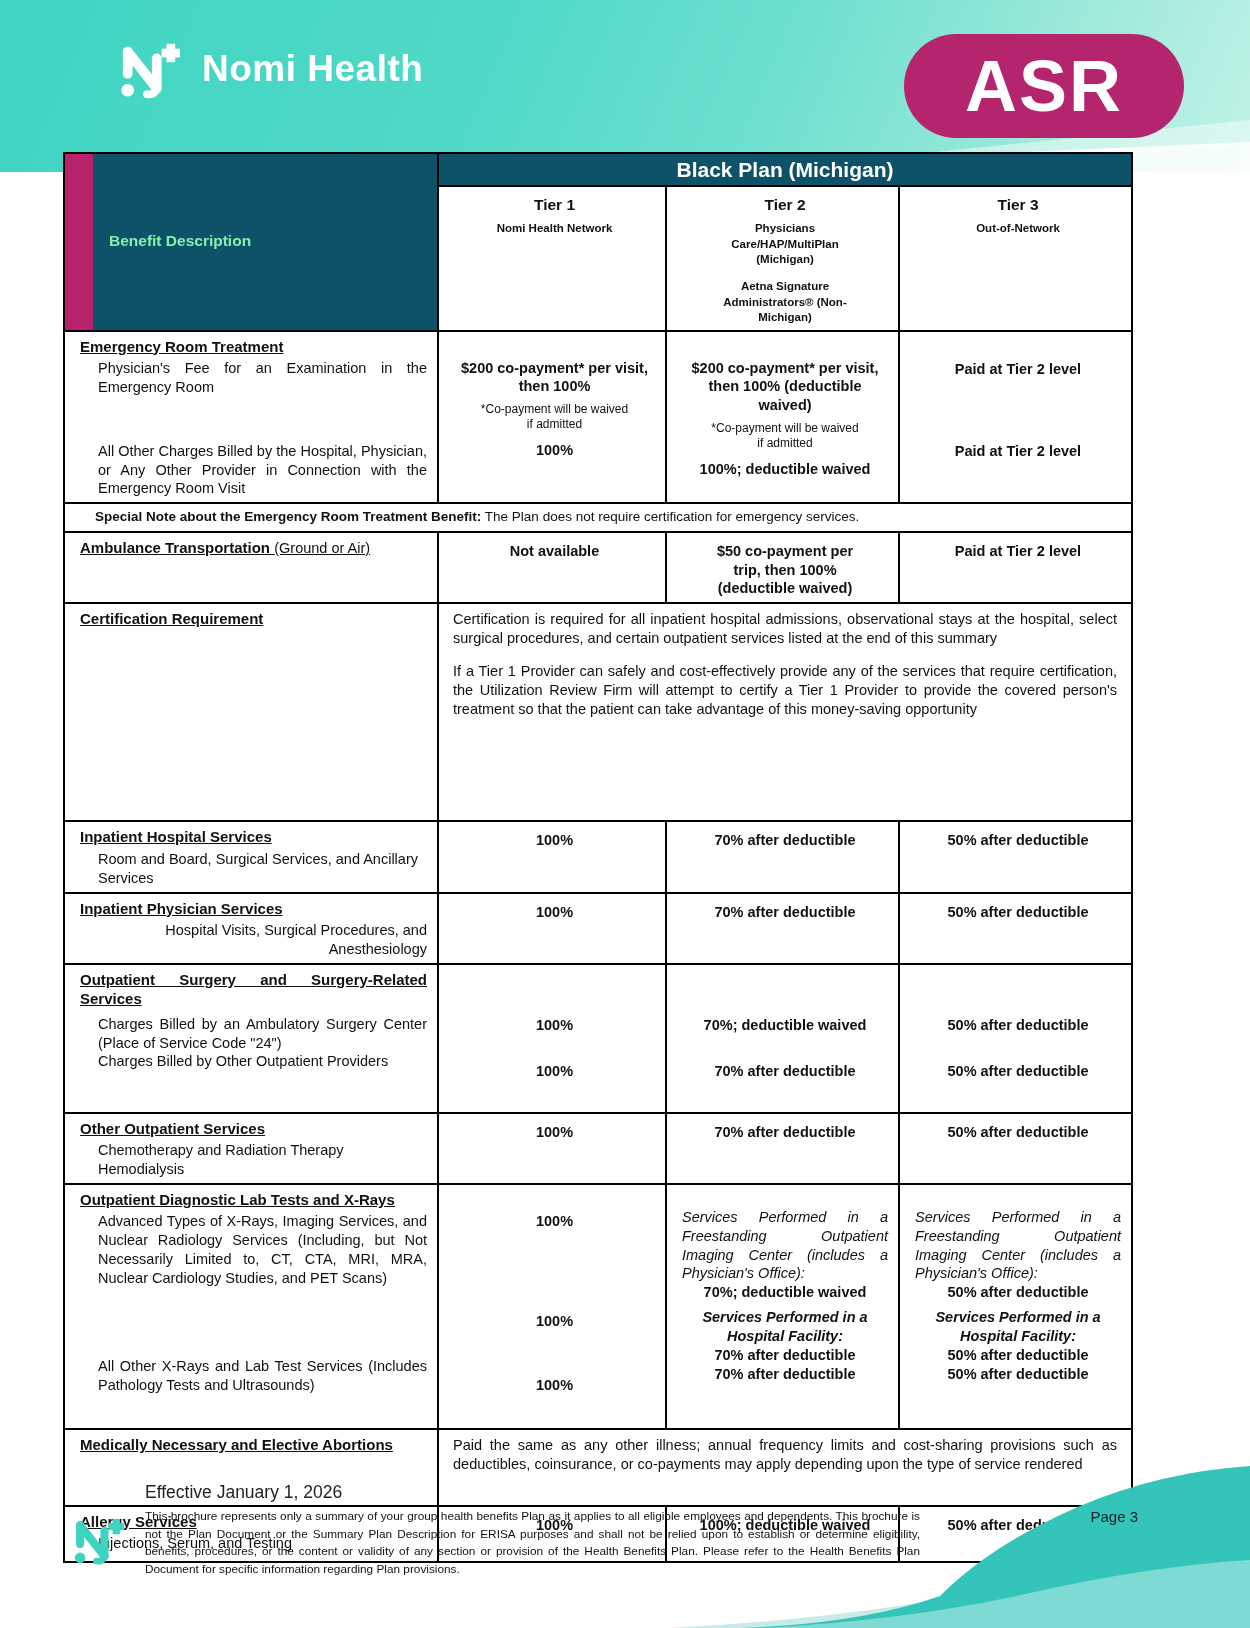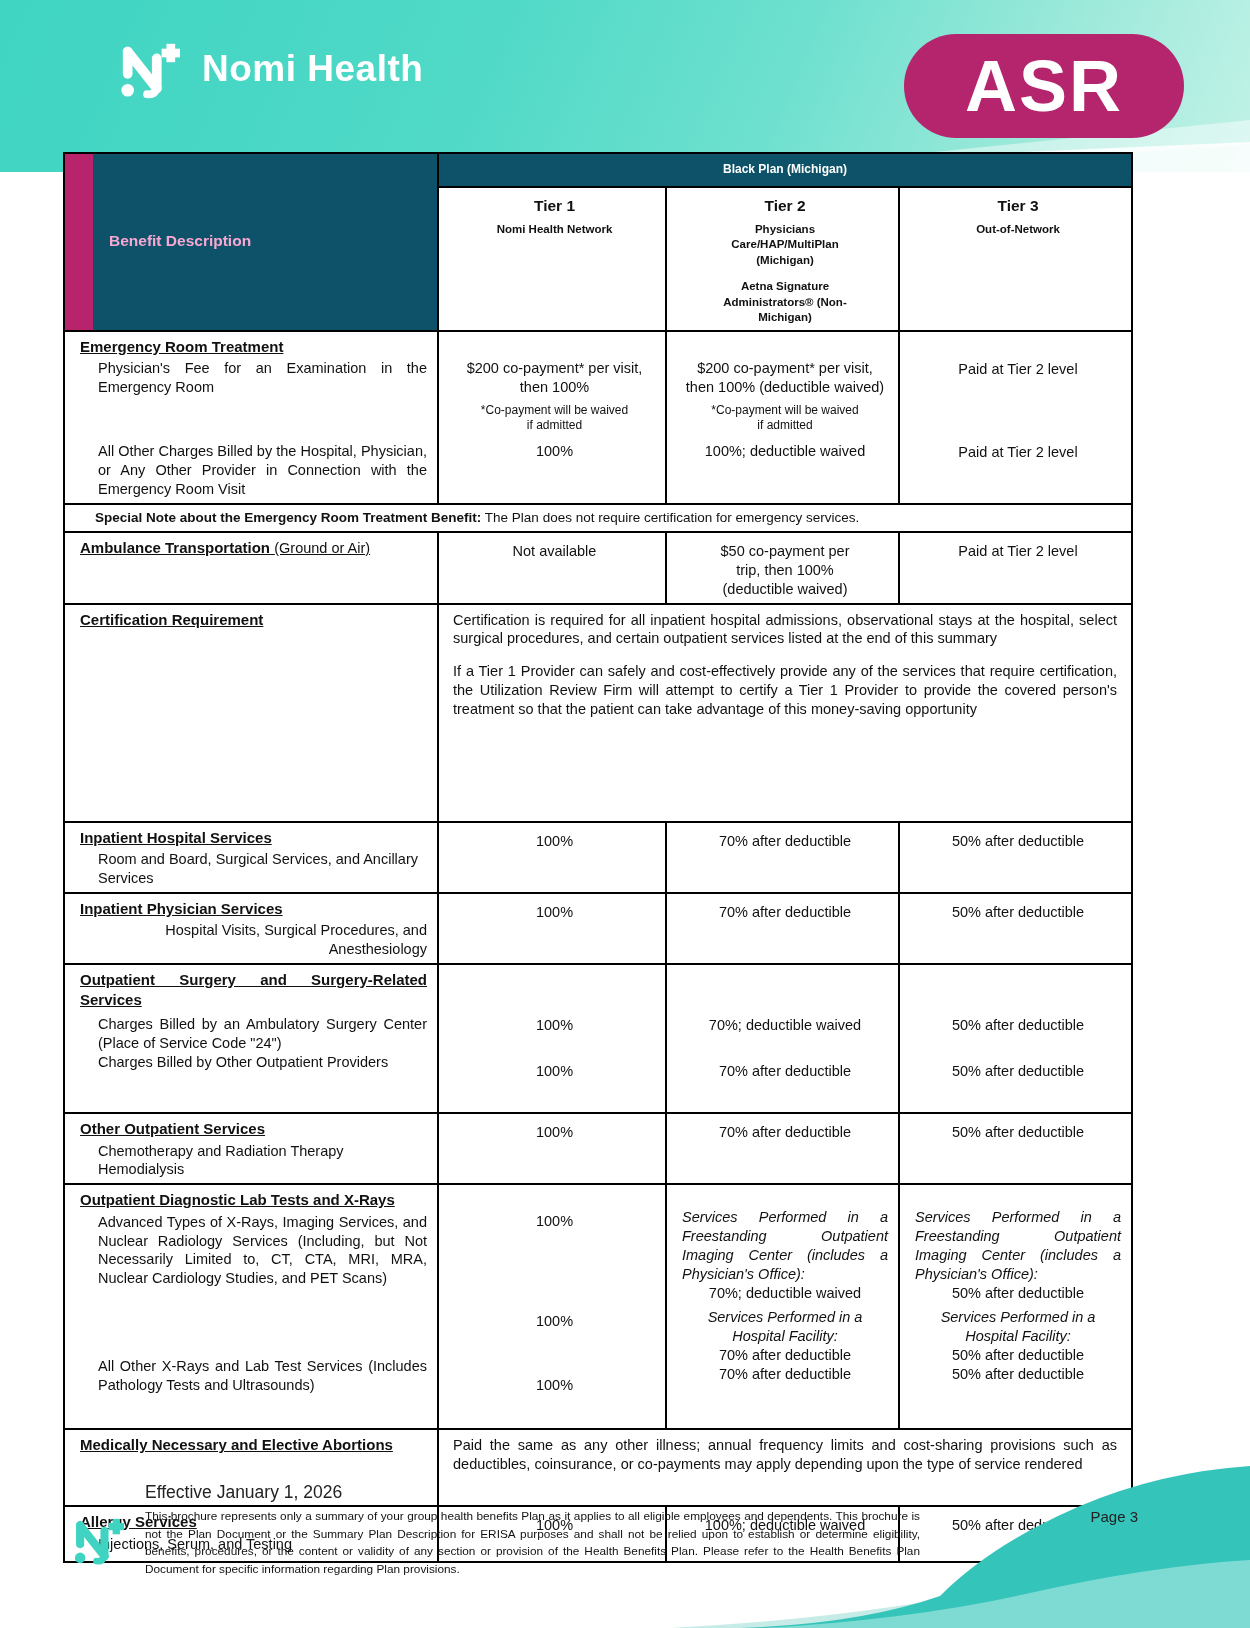--- a/index.html
+++ b/index.html
@@ -60,52 +60,52 @@
   table.benefits td {
     border:2px solid #000;
     vertical-align:top;
     padding:3px 10px 4px 15px;
   }
   td.benefit-col { padding-left:16px; padding-right:12px; }
 
   .head-benefit {
     position:relative;
     background:#0d5268;
-    color:#f9a8d4;
+    color:#86efac;
     vertical-align:middle !important;
     padding-left:44px !important;
     font-weight:bold; font-size:15.5px;
   }
   .stripe {
     position:absolute; left:0; top:0; bottom:0; width:28px;
     background:#b8246c;
   }
   .head-plan {
     background:#0d5268; color:#fff;
-    text-align:center; font-weight:bold; font-size:12px;
+    text-align:center; font-weight:bold; font-size:21px;
     vertical-align:middle !important;
-    height:32px; padding:8px !important;
+    height:32px; padding:2px !important;
   }
   .tier-head { text-align:center; padding-top:8px !important; }
   .tier-name { font-weight:bold; font-size:15.5px; }
   .tier-sub  { font-weight:bold; font-size:11.5px; margin-top:6px; line-height:1.35; }
   .tier-sub2 { font-weight:bold; font-size:11.5px; margin-top:11px; line-height:1.35; }
 
   .benefit-title {
     font-weight:bold; font-size:15px;
     text-decoration:underline;
     margin-top:2px;
   }
   .benefit-title.just { text-align:justify; }
   .title-suffix { font-weight:normal; text-decoration:none; font-size:14.5px; }
   .desc {
     margin-left:18px; margin-top:3px;
     text-align:justify;
   }
-  .val { text-align:center; }
+  .val { text-align:center;font-weight:bold; }
   .small-note { font-size:12px; text-align:center; margin-top:6px; line-height:1.25; }
   .it { font-style:italic; }
   .just { text-align:justify; }
 
   .note-cell { padding:4px 14px 5px 30px !important; font-size:13.5px; }
   .note-label { font-weight:bold; }
 
   .span-text { text-align:justify; padding-right:6px; }
   .span-text p + p { margin-top:14px; }
 

